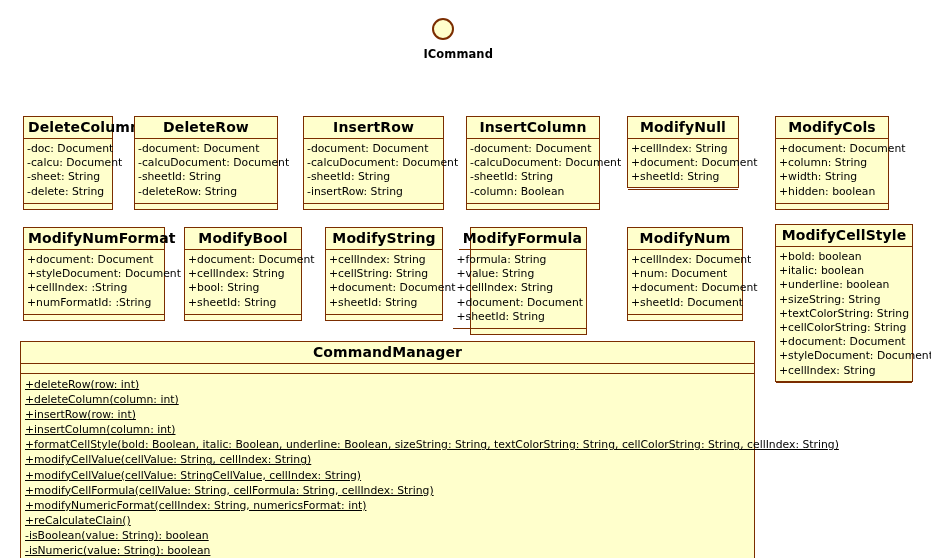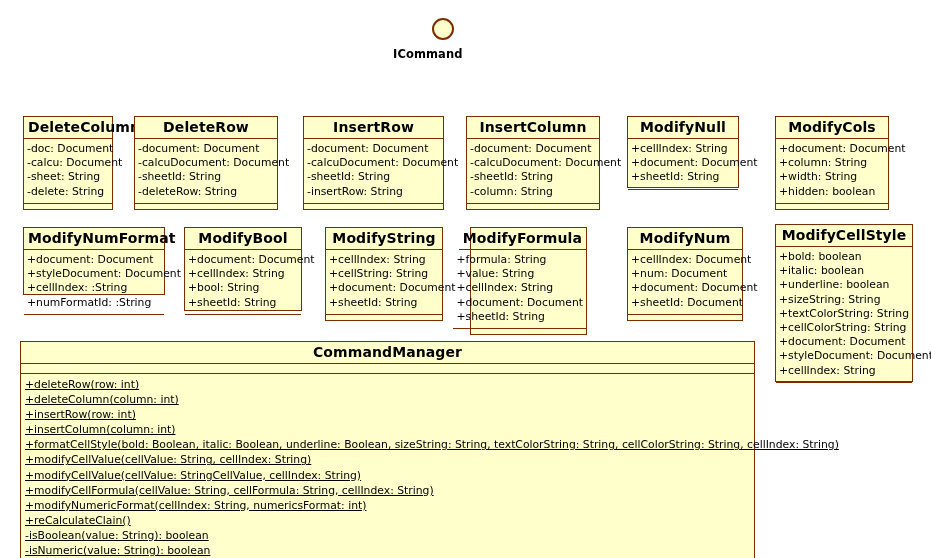--- a/index.html
+++ b/index.html
@@ -19,21 +19,21 @@
   #diagram-canvas {
     position: absolute;
     left: 0; top: 0;
     width: 931px;
     height: 558px;
   }
 
   
   .interface-node {
     position: absolute;
-    text-align: left;
+    text-align: right;
   }
   .interface-circle {
     width: 22px;
     height: 22px;
     border: 2px solid #7b2d00;
     border-radius: 50%;
     background: #ffffcc;
     margin: 0 auto;
     box-sizing: border-box;
   }
@@ -136,21 +136,21 @@
     </div>
     <div class="uml-ops empty-strip"></div>
   </div>
 
   <div class="uml-class" id="class-insertcolumn" style="left:466px; top:116px; width:134px; height:94px;">
     <div class="uml-name">InsertColumn</div>
     <div class="uml-attrs">
       <div class="uml-line">-document: Document</div>
       <div class="uml-line">-calcuDocument: Document</div>
       <div class="uml-line">-sheetId: String</div>
-      <div class="uml-line">-column: String</div>
+      <div class="uml-line">-column: Boolean</div>
     </div>
     <div class="uml-ops empty-strip"></div>
   </div>
 
   <div class="uml-class" id="class-modifynull" style="left:627px; top:116px; width:112px; height:72px;">
     <div class="uml-name">ModifyNull</div>
     <div class="uml-attrs">
       <div class="uml-line">+cellIndex: String</div>
       <div class="uml-line">+document: Document</div>
       <div class="uml-line">+sheetId: String</div>
@@ -162,32 +162,32 @@
     <div class="uml-name">ModifyCols</div>
     <div class="uml-attrs">
       <div class="uml-line">+document: Document</div>
       <div class="uml-line">+column: String</div>
       <div class="uml-line">+width: String</div>
       <div class="uml-line">+hidden: boolean</div>
     </div>
     <div class="uml-ops empty-strip"></div>
   </div>
 
-  <div class="uml-class" id="class-modifynumformat" style="left:23px; top:227px; width:142px; height:68px;">
+  <div class="uml-class" id="class-modifynumformat" style="left:23px; top:227px; width:142px; height:94px;">
     <div class="uml-name">ModifyNumFormat</div>
     <div class="uml-attrs">
       <div class="uml-line">+document: Document</div>
       <div class="uml-line">+styleDocument: Document</div>
       <div class="uml-line">+cellIndex: :String</div>
       <div class="uml-line">+numFormatId: :String</div>
     </div>
     <div class="uml-ops empty-strip"></div>
   </div>
 
-  <div class="uml-class" id="class-modifybool" style="left:184px; top:227px; width:118px; height:84px;">
+  <div class="uml-class" id="class-modifybool" style="left:184px; top:227px; width:118px; height:94px;">
     <div class="uml-name">ModifyBool</div>
     <div class="uml-attrs">
       <div class="uml-line">+document: Document</div>
       <div class="uml-line">+cellIndex: String</div>
       <div class="uml-line">+bool: String</div>
       <div class="uml-line">+sheetId: String</div>
     </div>
     <div class="uml-ops empty-strip"></div>
   </div>
 

